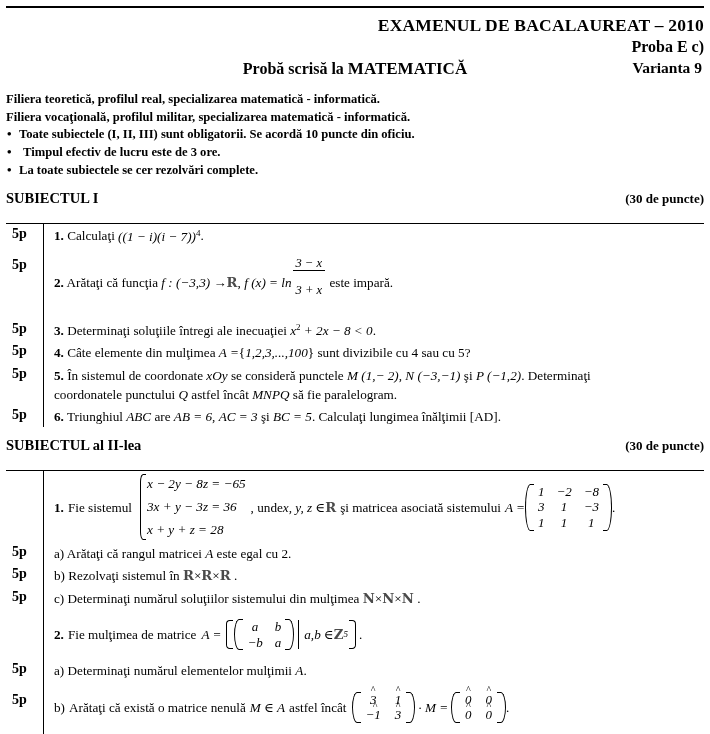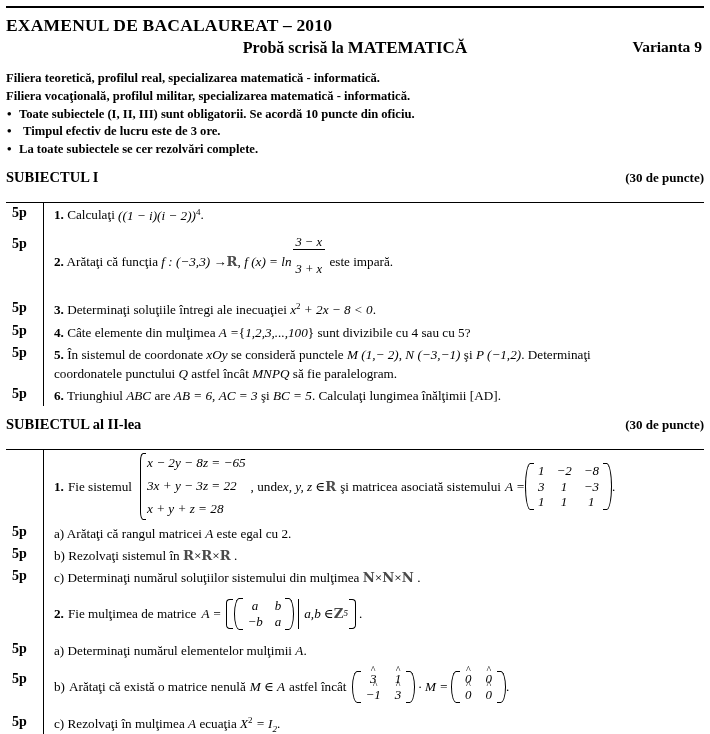--- a/index.html
+++ b/index.html
@@ -25,21 +25,21 @@
 
   
   .top-rule {
     height: 0;
     border-top: 2px solid #000;
     margin: 6px 0 0 0;
   }
 
   
   .hdr {
-    text-align: left;
+    text-align: right;
     font-weight: bold;
     line-height: 1.30;
   }
   .hdr-line1 { font-size: 17.5px; letter-spacing: .2px; padding-top: 6px; }
   .hdr-line2 { font-size: 16px; }
   .hdr-line3row {
     display: flex;
     align-items: baseline;
     justify-content: center;
     position: relative;
@@ -251,20 +251,21 @@
 </style>
 </head>
 <body>
 
 <div class="page">
 
   <div class="top-rule"></div>
 
   <div class="hdr">
     <div class="hdr-line1">EXAMENUL DE BACALAUREAT – 2010</div>
+    <div class="hdr-line2">Proba E c)</div>
     <div class="hdr-line3row">
       <div class="hdr-line3"><span>Probă scrisă la </span><span class="big">MATEMATICĂ</span></div>
       <div class="varianta">Varianta 9</div>
     </div>
   </div>
 
   <div class="filiera">
     <div>Filiera teoretică, profilul real, specializarea matematică - informatică.</div>
     <div>Filiera vocaţională, profilul militar, specializarea matematică - informatică.</div>
     <ul class="bullets">
@@ -280,21 +281,21 @@
   </div>
 
   <table class="prob-table">
     <tbody>
 
       <tr class="prob-row">
         <td class="pcell">5p</td>
         <td class="bodycell tall">
           <span class="num">1.</span>
           <span>Calculaţi</span>
-          <span class="m"><span>((1 − i)(i − 2))</span><sup class="pw">4</sup></span><span>.</span>
+          <span class="m"><span>((1 − i)(i − 7))</span><sup class="pw">4</sup></span><span>.</span>
         </td>
       </tr>
 
       <tr class="prob-row">
         <td class="pcell">5p</td>
         <td class="bodycell tall">
           <span class="num">2.</span>
           <span>Arătaţi că funcţia</span>
           <span class="m">f : (−3,3) →</span><span class="bb">R</span>,
           <span class="m">f (x) = ln</span><span class="frac"><span class="nu">3 − x</span><span class="de">3 + x</span></span>
@@ -370,21 +371,21 @@
       <tr class="prob-row">
         <td class="pcell"></td>
         <td class="bodycell">
           <div style="display:flex; align-items:center; flex-wrap:nowrap;">
             <span class="num" style="margin-right:4px;">1.</span>
             <span style="margin-right:4px;">Fie sistemul</span>
             <span class="sysbrace">
               <span class="bl"></span>
               <span class="syslines">
                 <div>x − 2y − 8z = −65</div>
-                <div>3x + y − 3z = 22</div>
+                <div>3x + y − 3z = 36</div>
                 <div>x + y + z = 28</div>
               </span>
             </span>
             <span style="margin-left:5px;">, unde</span>
             <span class="m" style="margin-left:0;">x, y, z ∈</span>
               <span class="bb">R</span>
             <span style="margin-left:4px;">şi matricea asociată sistemului</span>
             <span class="m" style="margin-left:4px;">A =</span>
             <span class="paren-wrap">
               <span class="pleft"></span>

